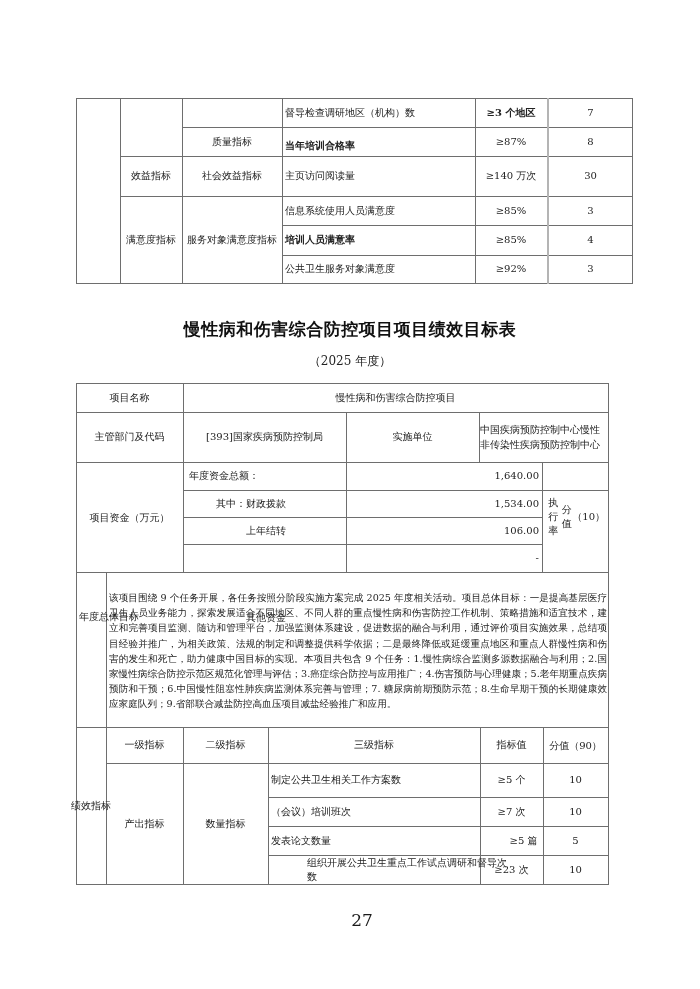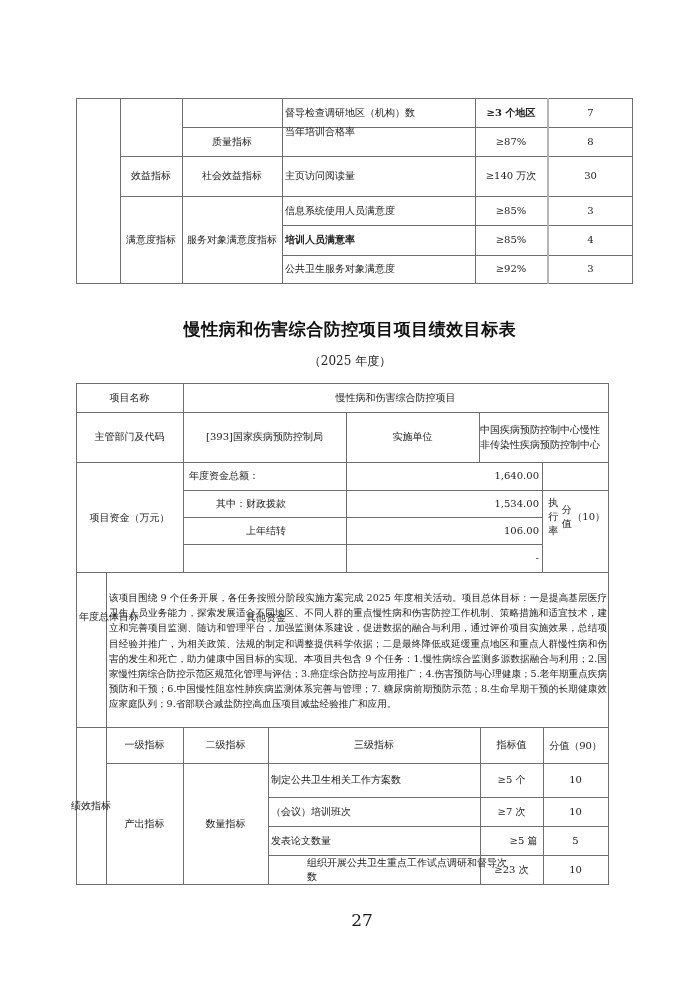--- a/index.html
+++ b/index.html
@@ -49,21 +49,21 @@
   <div class="vl" style="left:282px;top:98px;height:186px;"></div>
   <div class="vl" style="left:475px;top:98px;height:186px;"></div>
   <div class="vl gray" style="left:547px;top:98px;height:186px;"></div>
   <div class="vl" style="left:632px;top:98px;height:186px;"></div>
 
   <div class="cell left" style="left:282px;width:193px;top:98px;height:29px;">督导检查调研地区（机构）数</div>
   <div class="cell" style="left:475px;width:72px;top:98px;height:29px;font-weight:bold;">≥3 个地区</div>
   <div class="cell" style="left:549px;width:83px;top:98px;height:29px;">7</div>
 
   <div class="cell" style="left:182px;width:100px;top:127px;height:29px;">质量指标</div>
-  <div class="cell left" style="left:282px;width:193px;top:117px;height:29px;">当年培训合格率</div>
+  <div class="cell left" style="left:282px;width:193px;top:131px;height:29px;font-weight:bold;">当年培训合格率</div>
   <div class="cell" style="left:475px;width:72px;top:127px;height:29px;">≥87%</div>
   <div class="cell" style="left:549px;width:83px;top:127px;height:29px;">8</div>
 
   <div class="cell" style="left:120px;width:62px;top:156px;height:40px;">效益指标</div>
   <div class="cell" style="left:182px;width:100px;top:156px;height:40px;">社会效益指标</div>
   <div class="cell left" style="left:282px;width:193px;top:156px;height:40px;">主页访问阅读量</div>
   <div class="cell" style="left:475px;width:72px;top:156px;height:40px;">≥140 万次</div>
   <div class="cell" style="left:549px;width:83px;top:156px;height:40px;">30</div>
 
   <div class="cell vertical" style="left:120px;width:62px;top:196px;height:87px;">

